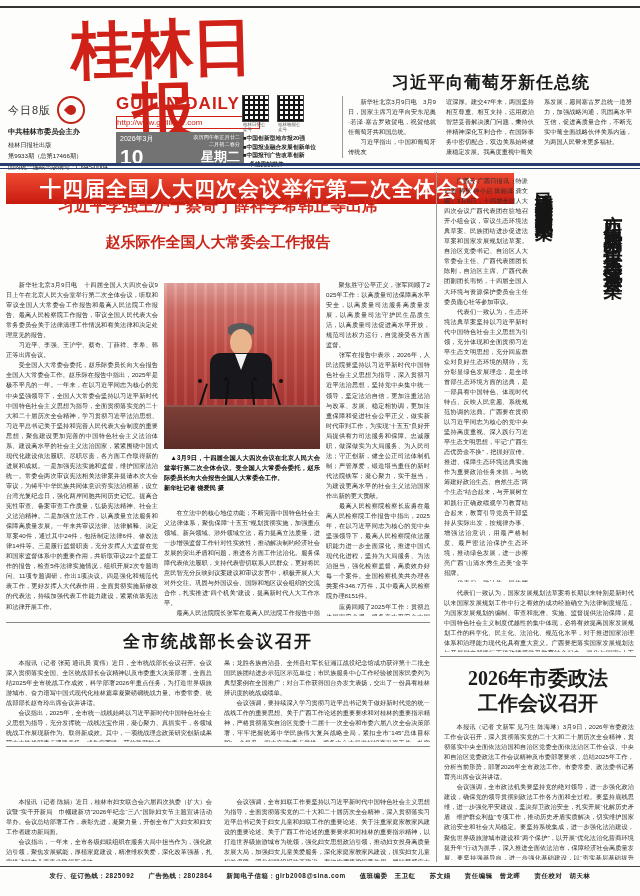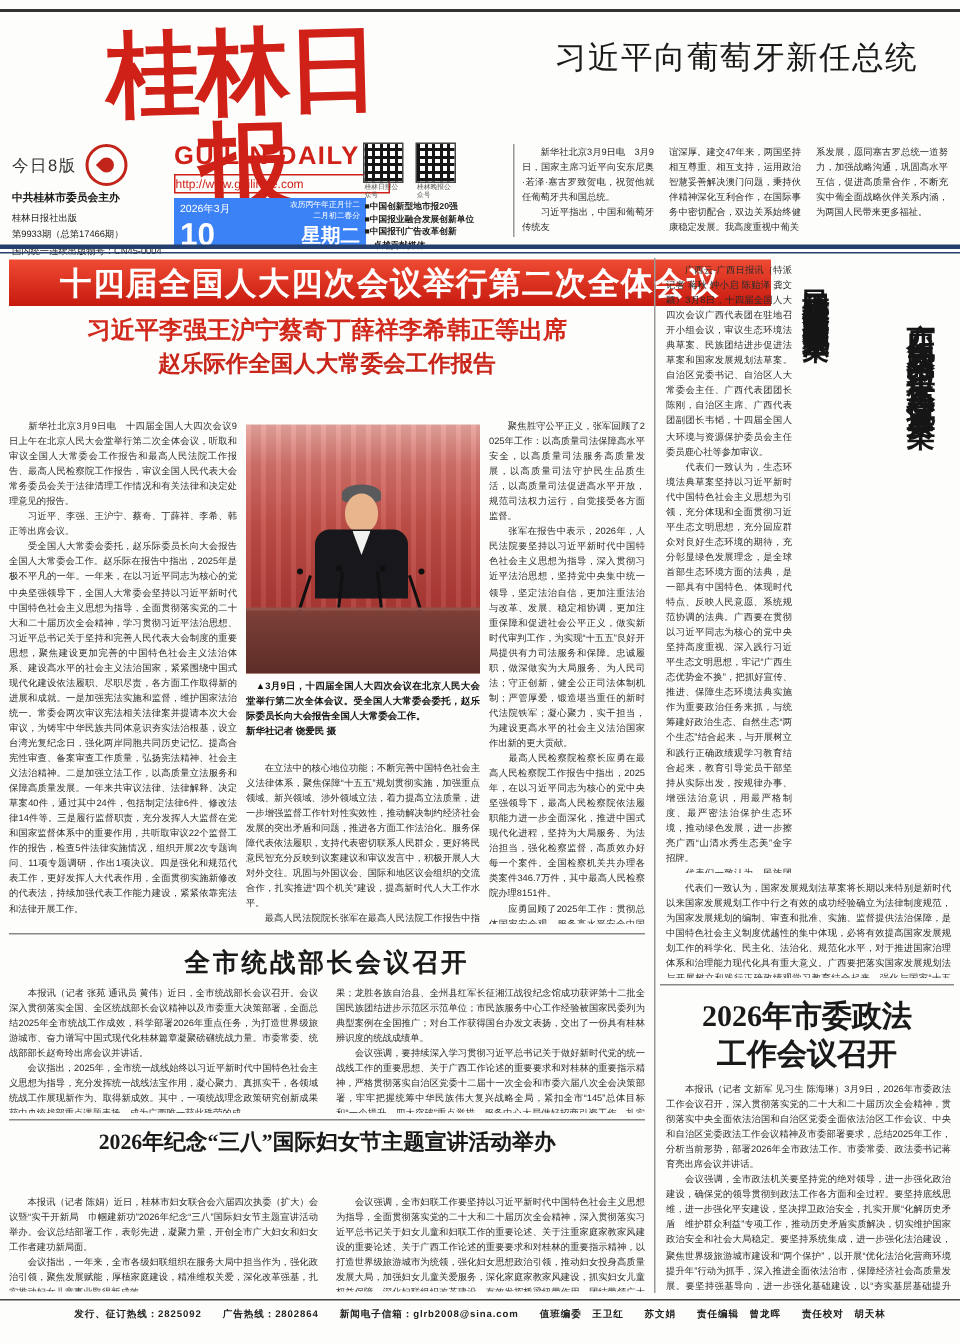--- a/index.html
+++ b/index.html
@@ -8,21 +8,21 @@
   .abs{position:absolute;}
   .tiny{font-size:6.2px;line-height:1.62;text-align:justify;color:#2c2c2c;
         white-space:pre-wrap;overflow:hidden;word-break:break-all;}
   .rule{background:#333;}
   .serif{font-family:"Liberation Serif",serif;}
   .center{text-align:center;}
   
   .brand{font-family:"Liberation Serif",serif;font-weight:bold;color:#cf2118;
          font-size:62px;letter-spacing:-2px;transform:rotate(-1.5deg);line-height:1;}
   .navy-double{border-top:3px solid #25406f;border-bottom:1px solid #25406f;height:2px;}
-  .datebox{background:#3b82f6;color:#fff;display:flex;flex-direction:column;padding:2px 4px;box-sizing:border-box;}
+  .datebox{background:#737373;color:#fff;display:flex;flex-direction:column;padding:2px 4px;box-sizing:border-box;}
   .qr{width:25px;height:25px;outline:1px solid #444;
       background:repeating-linear-gradient(0deg,#161616 0 2px,transparent 2px 5px),
                  repeating-linear-gradient(90deg,#161616 0 2px,#fff 2px 5px);}
   .honor{font-size:5.8px;line-height:1.5;font-weight:bold;color:#222;}
   
   .banner{background:linear-gradient(180deg,#ef4b33,#c71a0f);color:#fff;font-weight:bold;
           font-size:21px;display:flex;align-items:center;justify-content:center;letter-spacing:1px;}
   .sub1{color:#d2291d;font-weight:bold;font-size:16px;}
   .sub2{color:#c9261b;font-family:"Liberation Serif",serif;font-weight:bold;font-size:15px;}
   .sub3{color:#111;font-weight:bold;font-size:13px;letter-spacing:.5px;}
@@ -97,31 +97,31 @@
       <div>■中国创新型地市报20强</div>
       <div>■中国报业融合发展创新单位</div>
       <div>■中国报刊广告改革创新</div>
       <div>　卓越贡献媒体</div>
     </div>
   </div>
 
   <div class="abs" style="left:342px;top:96px;width:1px;height:62px;background:#999;"></div>
 
   <div class="abs center" style="left:348px;top:24px;width:286px;">
-    <div style="font-size:21px;font-weight:normal;letter-spacing:1px;">习近平向葡萄牙新任总统</div>
+    <div style="font-size:17px;font-weight:bold;letter-spacing:1px;margin-top:47px;">习近平向葡萄牙新任总统</div>
   </div>
   <div class="abs tiny" style="left:348px;top:97px;width:88px;height:60px;">　　新华社北京3月9日电　3月9日，国家主席习近平向安东尼奥·若泽·塞古罗致贺电，祝贺他就任葡萄牙共和国总统。
 　　习近平指出，中国和葡萄牙传统友</div>
   <div class="abs tiny" style="left:446px;top:97px;width:88px;height:60px;">谊深厚。建交47年来，两国坚持相互尊重、相互支持，运用政治智慧妥善解决澳门问题，秉持伙伴精神深化互利合作，在国际事务中密切配合，双边关系始终健康稳定发展。我高度重视中葡关</div>
   <div class="abs tiny" style="left:544px;top:97px;width:88px;height:60px;">系发展，愿同塞古罗总统一道努力，加强战略沟通，巩固高水平互信，促进高质量合作，不断充实中葡全面战略伙伴关系内涵，为两国人民带来更多福祉。</div>
 
   <div class="abs navy-double" style="left:0;top:163px;width:640px;"></div>
 
   <div class="abs banner" style="left:6px;top:173px;width:508px;height:31px;">十四届全国人大四次会议举行第二次全体会议</div>
-  <div class="abs sub1 center" style="left:6px;top:210px;width:424px;">习近平李强王沪宁蔡奇丁薛祥李希韩正等出席</div>
+  <div class="abs sub1 center" style="left:6px;top:196px;width:424px;">习近平李强王沪宁蔡奇丁薛祥李希韩正等出席</div>
   <div class="abs sub2 center" style="left:6px;top:233px;width:424px;">赵乐际作全国人大常委会工作报告</div>
 
   <div class="abs tiny" style="left:6px;top:280px;width:152px;height:336px;">　　新华社北京3月9日电　十四届全国人大四次会议9日上午在北京人民大会堂举行第二次全体会议，听取和审议全国人大常委会工作报告和最高人民法院工作报告、最高人民检察院工作报告，审议全国人民代表大会常务委员会关于法律清理工作情况和有关法律和决定处理意见的报告。
 　　习近平、李强、王沪宁、蔡奇、丁薛祥、李希、韩正等出席会议。
 　　受全国人大常委会委托，赵乐际委员长向大会报告全国人大常委会工作。赵乐际在报告中指出，2025年是极不平凡的一年。一年来，在以习近平同志为核心的党中央坚强领导下，全国人大常委会坚持以习近平新时代中国特色社会主义思想为指导，全面贯彻落实党的二十大和二十届历次全会精神，学习贯彻习近平法治思想、习近平总书记关于坚持和完善人民代表大会制度的重要思想，聚焦建设更加完善的中国特色社会主义法治体系、建设高水平的社会主义法治国家，紧紧围绕中国式现代化建设依法履职、尽职尽责，各方面工作取得新的进展和成就。一是加强宪法实施和监督，维护国家法治统一。常委会两次审议宪法相关法律案并提请本次大会审议，为铸牢中华民族共同体意识夯实法治根基，设立台湾光复纪念日，强化两岸同胞共同历史记忆。提高合宪性审查、备案审查工作质量，弘扬宪法精神、社会主义法治精神。二是加强立法工作，以高质量立法服务和保障高质量发展。一年来共审议法律、法律解释、决定草案40件，通过其中24件，包括制定法律6件、修改法律14件等。三是履行监督职责，充分发挥人大监督在党和国家监督体系中的重要作用，共听取审议22个监督工作的报告，检查5件法律实施情况，组织开展2次专题询问、11项专题调研，作出1项决议。四是强化和规范代表工作，更好发挥人大代表作用，全面贯彻实施新修改的代表法，持续加强代表工作能力建设，紧紧依靠宪法和法律开展工作。</div>
 
   <div class="abs photo" style="left:164px;top:283px;width:156px;height:166px;">
     <div class="drape"></div>
     <div class="hair"></div>
     <div class="head"></div>
@@ -154,21 +154,20 @@
 
   <div class="abs center" style="left:6px;top:630px;width:424px;font-size:17px;font-weight:bold;letter-spacing:2px;">全市统战部长会议召开</div>
   <div class="abs tiny" style="left:6px;top:658px;width:206px;height:84px;">　　本报讯（记者 张苑 通讯员 黄伟）近日，全市统战部长会议召开。会议深入贯彻落实全国、全区统战部长会议精神以及市委重大决策部署，全面总结2025年全市统战工作成效，科学部署2026年重点任务，为打造世界级旅游城市、奋力谱写中国式现代化桂林篇章凝聚磅礴统战力量。市委常委、统战部部长赵奇玲出席会议并讲话。
 　　会议指出，2025年，全市统一战线始终以习近平新时代中国特色社会主义思想为指导，充分发挥统一战线法宝作用，凝心聚力、真抓实干，各领域统战工作展现新作为、取得新成效。其中，一项统战理念政策研究创新成果获中央统战部重点课题表扬，成为广西唯一获此殊荣的成</div>
   <div class="abs tiny" style="left:224px;top:658px;width:206px;height:84px;">果；龙胜各族自治县、全州县红军长征湘江战役纪念馆成功获评第十二批全国民族团结进步示范区示范单位；市民族服务中心工作经验被国家民委列为典型案例在全国推广；对台工作获得国台办发文表扬，交出了一份具有桂林辨识度的统战成绩单。
 　　会议强调，要持续深入学习贯彻习近平总书记关于做好新时代党的统一战线工作的重要思想、关于广西工作论述的重要要求和对桂林的重要指示精神，严格贯彻落实自治区党委十二届十一次全会和市委六届八次全会决策部署，牢牢把握统筹中华民族伟大复兴战略全局，紧扣全市“145”总体目标和“一个提升、四大突破”重点举措，服务中心大局做好招商引资工作，扎实推进民族团结进步、民营经济“两个健康”等各领域统战工作提质增效。</div>
 
   <div class="abs" style="left:6px;top:746px;width:424px;height:1px;background:#888;"></div>
 
   <div class="abs center serif" style="left:6px;top:753px;width:424px;font-size:14.5px;font-weight:bold;line-height:1.35;">
-    <div>2026年纪念“三八”国际妇女节主题宣讲活动举办</div>
   </div>
   <div class="abs tiny" style="left:6px;top:797px;width:206px;height:64px;">　　本报讯（记者 陈娟）近日，桂林市妇女联合会六届四次执委（扩大）会议暨“实干开新局　巾帼建新功”2026年纪念“三八”国际妇女节主题宣讲活动举办。会议总结部署工作，表彰先进，凝聚力量，开创全市广大妇女和妇女工作者建功新局面。
 　　会议指出，一年来，全市各级妇联组织在服务大局中担当作为，强化政治引领，聚焦发展赋能，厚植家庭建设，精准维权关爱，深化改革强基，扎实推动妇女儿童事业取得新成效。</div>
   <div class="abs tiny" style="left:224px;top:797px;width:206px;height:64px;">　　会议强调，全市妇联工作要坚持以习近平新时代中国特色社会主义思想为指导，全面贯彻落实党的二十大和二十届历次全会精神，深入贯彻落实习近平总书记关于妇女儿童和妇联工作的重要论述、关于注重家庭家教家风建设的重要论述、关于广西工作论述的重要要求和对桂林的重要指示精神，以打造世界级旅游城市为统领，强化妇女思想政治引领，推动妇女投身高质量发展大局，加强妇女儿童关爱服务，深化家庭家教家风建设，抓实妇女儿童权益保障，深化妇联组织改革建设，有效发挥桥梁纽带作用，团结带领广大妇女全力实现“十五五”良好开局，奋力谱写中国式现代化桂林篇章。</div>
 
   <div class="abs" style="left:436px;top:172px;width:1px;height:690px;background:#999;"></div>
 
   <div class="abs tiny" style="left:444px;top:176px;width:84px;height:406px;">　　广西云-广西日报讯（特派记者 蒋秋 钟小启 陈贻泽 龚文颖）3月8日，十四届全国人大四次会议广西代表团在驻地召开小组会议，审议生态环境法典草案、民族团结进步促进法草案和国家发展规划法草案。自治区党委书记、自治区人大常委会主任、广西代表团团长陈刚，自治区主席、广西代表团副团长韦韬，十四届全国人大环境与资源保护委员会主任委员鹿心社等参加审议。
 　　代表们一致认为，生态环境法典草案坚持以习近平新时代中国特色社会主义思想为引领，充分体现和全面贯彻习近平生态文明思想，充分回应群众对良好生态环境的期待，充分彰显绿色发展理念，是全球首部生态环境方面的法典，是一部具有中国特色、体现时代特点、反映人民意愿、系统规范协调的法典。广西要在贯彻以习近平同志为核心的党中央坚持高度重视、深入践行习近平生态文明思想，牢记“广西生态优势金不换”，把抓好宣传、推进、保障生态环境法典实施作为重要政治任务来抓，与统筹建好政治生态、自然生态“两个生态”结合起来，与开展树立和践行正确政绩观学习教育结合起来，教育引导党员干部坚持从实际出发，按规律办事、增强法治意识，用最严格制度、最严密法治保护生态环境，推动绿色发展，进一步擦亮广西“山清水秀生态美”金字招牌。
 　　代表们一致认为，民族团结进步促进法草案通篇贯穿习近平新时代中国特色社会主义思想，顺应中华民族从历史传统走向现代化、从多元凝聚为一体的发展大趋势，把新时代以来党的民族工作的重大理念和实践创新成果，以及推进中华民族共同体建设和各民族共同走向社会主义现代化的成功经验上升为法律规定，从制度上、法律上保证党对民族工作的全面领导、支持民族地区加快融入国家发展大局，为铸牢中华民族共同体意识、推进中华民族共同体建设行稳致远提供法治保障。广西要以贯彻实施民族团结进步促进法为契机，凝心聚力建设铸牢中华民族共同体意识示范区，坚持深化“五个家园”建设，依法治理民族事务，促进各民族全方位互嵌和广泛交往交流交融，推动各民族共同团结奋斗、共同繁荣发展，继续在民族团结进步上走在全国前列，彰显示范带动作用。</div>

